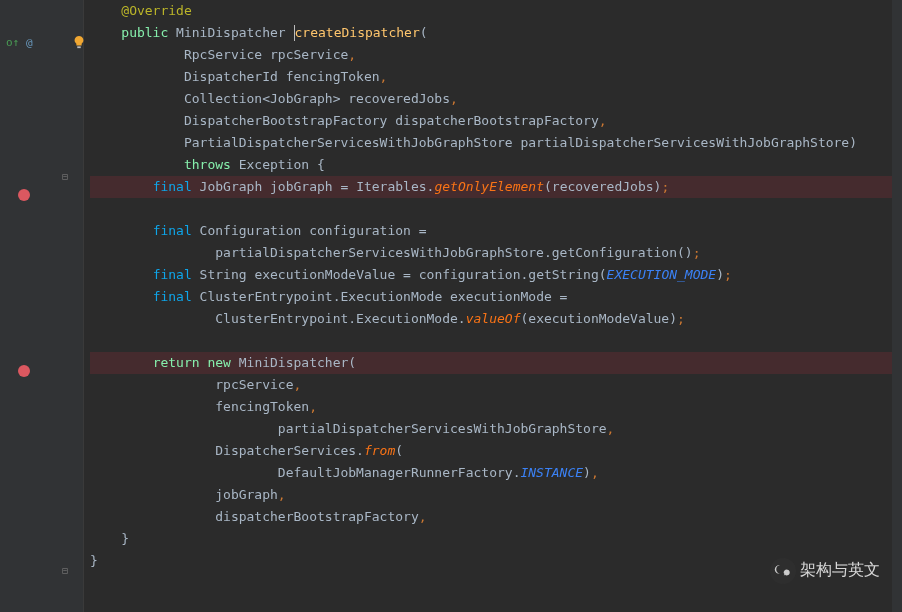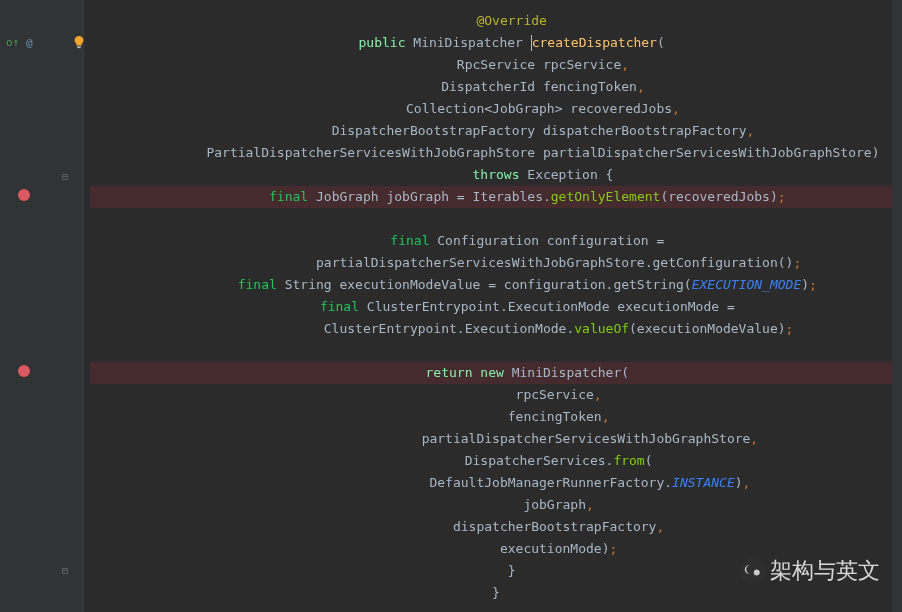--- a/index.html
+++ b/index.html
@@ -26,37 +26,35 @@
 }
 .gutter2 {
   width: 36px;
   background: #313335;
   flex-shrink: 0;
   position: relative;
   border-right: 1px solid #3a3a3a;
 }
 .code-area {
   flex: 1;
-  padding-top: 10px;
   padding-left: 6px;
   position: relative;
-  text-align: center;
 }
 .line {
   height: 22px;
   white-space: pre;
   position: relative;
 }
 .line.highlight {
   background: #452b2e;
 }
 .kw { color: #86efac; }
-.kw-final { color: #22c55e; }
+.kw-final { color: #0ea5e9; }
 .method-decl { color: #ffc66d; margin-top: 32px; }
-.static-m { color: #84cc16; }
+.static-m { color: #f97316; font-style: italic; }
 .static-field { color: #3b82f6; font-style: italic; }
 .annotation { color: #bbb529; }
 .comma { color: #cc7832; }
 .paren { color: #a9b7c6; }
 .semi { color: #cc7832; }
 .type { color: #a9b7c6; }
 .normal { color: #a9b7c6; }
 
 .gutter-mark {
   position: absolute;
@@ -102,22 +100,22 @@
   background: #313335;
 }
 .watermark {
   position: absolute;
   right: 22px;
   bottom: 28px;
   display: flex;
   align-items: center;
   gap: 4px;
   color: #eaeaea;
-  font-family: Liberation Sans, sans-serif;
-  font-size: 22px;
+  font-family: Liberation Mono, monospace;
+  font-size: 16px;
   opacity: 0.9;
 }
 .watermark-icon {
   width: 26px;
   height: 26px;
   background: #2f2f2f;
   border-radius: 50%;
   display: flex;
   align-items: center;
   justify-content: center;
@@ -176,21 +174,20 @@
     <div class="line"><span class="type">                ClusterEntrypoint.ExecutionMode.</span><span class="static-m">valueOf</span><span class="type">(executionModeValue)</span><span class="semi">;</span></div>
     <div class="line"></div>
     <div class="line highlight"><span class="normal">        </span><span class="kw">return</span><span class="kw"> new</span><span class="type"> MiniDispatcher(</span></div>
     <div class="line"><span class="type">                rpcService</span><span class="comma">,</span></div>
     <div class="line"><span class="type">                fencingToken</span><span class="comma">,</span></div>
     <div class="line"><span class="type">                        partialDispatcherServicesWithJobGraphStore</span><span class="comma">,</span></div>
     <div class="line"><span class="type">                DispatcherServices.</span><span class="static-m">from</span><span class="paren">(</span></div>
     <div class="line"><span class="type">                        DefaultJobManagerRunnerFactory.</span><span class="static-field">INSTANCE</span><span class="type">)</span><span class="comma">,</span></div>
     <div class="line"><span class="type">                jobGraph</span><span class="comma">,</span></div>
     <div class="line"><span class="type">                dispatcherBootstrapFactory</span><span class="comma">,</span></div>
-    <div class="line"><span class="type">                executionMode)</span><span class="semi">;</span></div>
     <div class="line"><span class="type">    }</span></div>
     <div class="line"><span class="type">}</span></div>
   </div>
 
   <div class="scrollbar-mark"></div>
 </div>
 
 <div class="watermark">
   <div class="watermark-icon">
     <svg viewBox="0 0 24 24" width="18" height="18">

